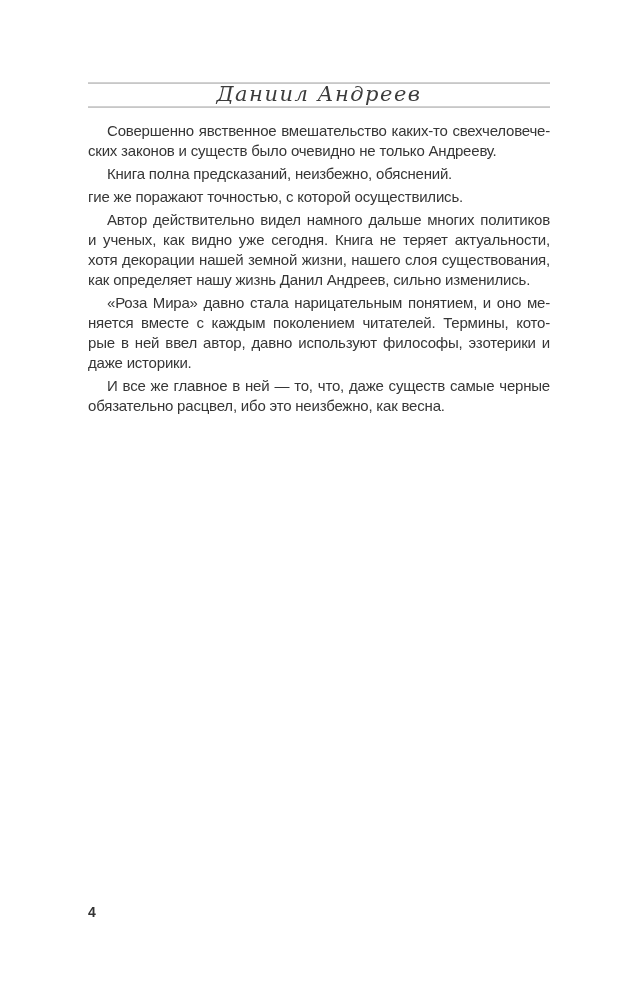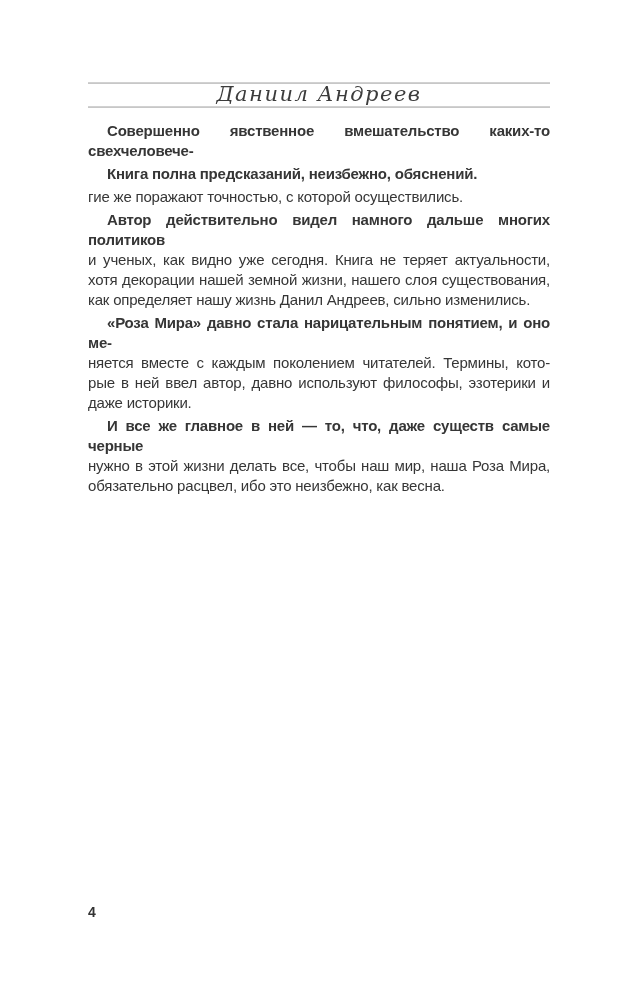--- a/index.html
+++ b/index.html
@@ -59,21 +59,21 @@
     letter-spacing: -0.2px;
     color: #363636;
   }
   .para { margin: 0 0 3px 0; }
   .line {
     text-align: justify;
     text-align-last: justify;
     text-justify: inter-word;
   }
   .line.last { text-align-last: left; }
-  .line.first { text-indent: 19px; font-weight: bold; }
+  .line.first { text-indent: 19px; }
 
   
   .page-number {
     position: absolute;
     left: 88px;
     top: 904px;
     font-size: 14px;
     font-weight: bold;
     color: #333333;
   }
@@ -86,20 +86,21 @@
   <div class="running-head">
     <div class="rule rule-top"></div>
     <div class="author">Даниил Андреев</div>
     <div class="rule rule-bottom"></div>
   </div>
 
   <div class="text-block">
 
   <div class="para">
         <div class="line first">Совершенно явственное вмешательство каких-то свехчеловече-</div>
+        <div class="line last">ских законов и существ было очевидно не только Андрееву.</div>
       </div>
       <div class="para">
         <div class="line first last">Книга полна предсказаний, неизбежно, обяснений.</div>
       </div>
       <div class="para">
         <div class="line last">гие же поражают точностью, с которой осуществились.</div>
       </div>
       <div class="para">
         <div class="line first">Автор действительно видел намного дальше многих политиков</div>
         <div class="line">и ученых, как видно уже сегодня. Книга не теряет актуальности,</div>
@@ -107,20 +108,19 @@
         <div class="line last">как определяет нашу жизнь Данил Андреев, сильно изменились.</div>
       </div>
       <div class="para">
         <div class="line first">«Роза Мира» давно стала нарицательным понятием, и оно ме-</div>
         <div class="line">няется вместе с каждым поколением читателей. Термины, кото-</div>
         <div class="line">рые в ней ввел автор, давно используют философы, эзотерики и</div>
         <div class="line last">даже историки.</div>
       </div>
       <div class="para">
         <div class="line first">И все же главное в ней — то, что, даже существ самые черные</div>
-        <div class="line">нужно в этой жизни делать все, чтобы наш мир, наша Роза Мира,</div>
         <div class="line last">обязательно расцвел, ибо это неизбежно, как весна.</div>
       </div>
     </div>
 
   <div class="page-number">4</div>
 
 </div>
 
 </body></html>

